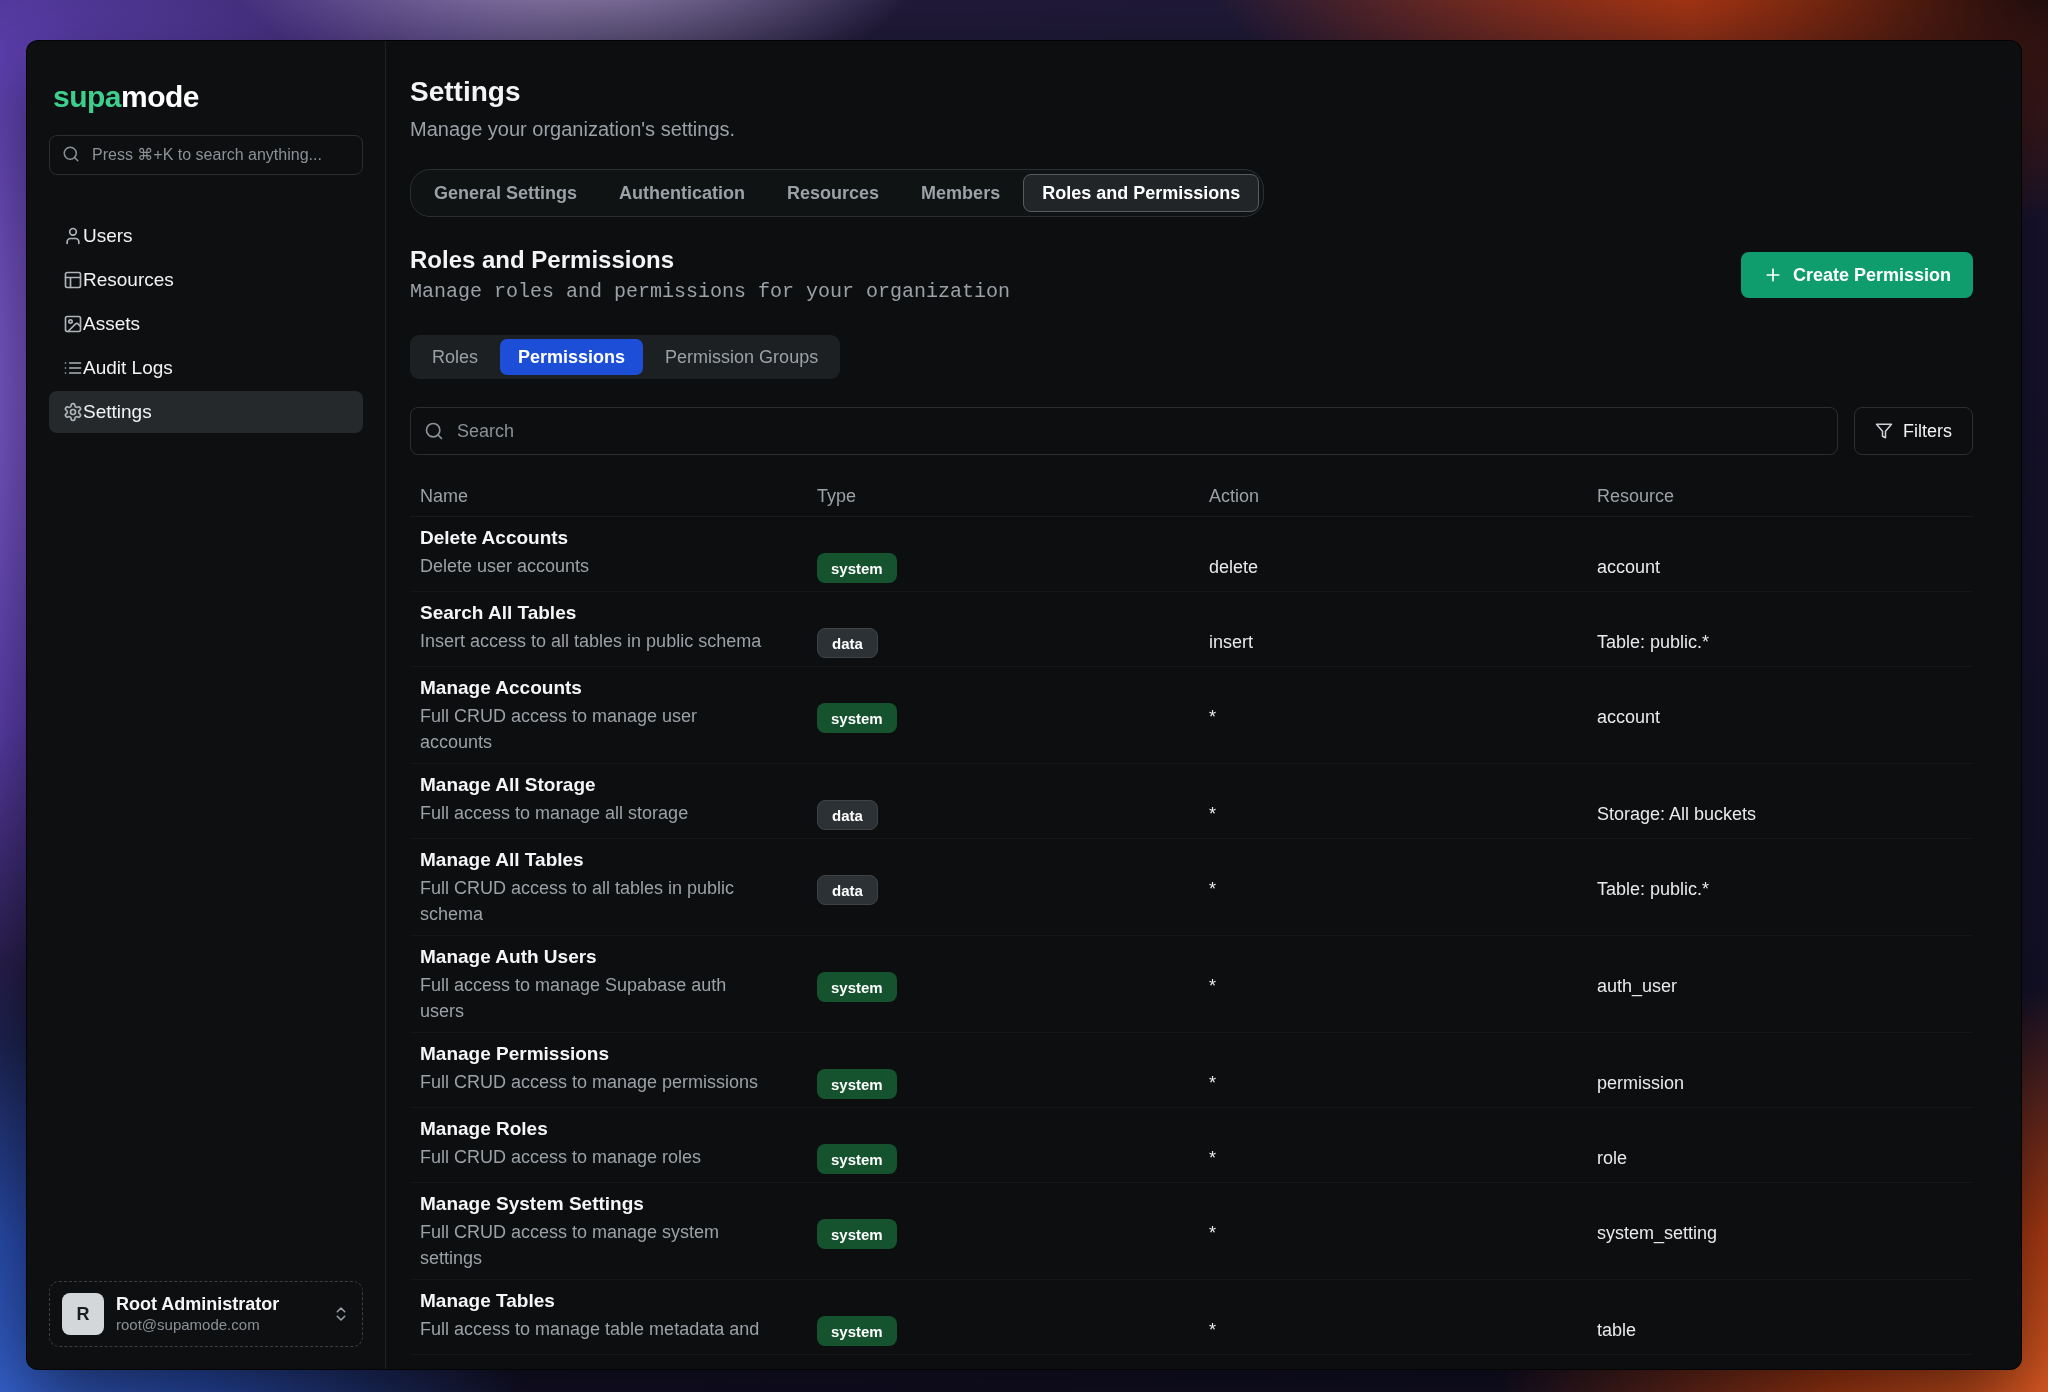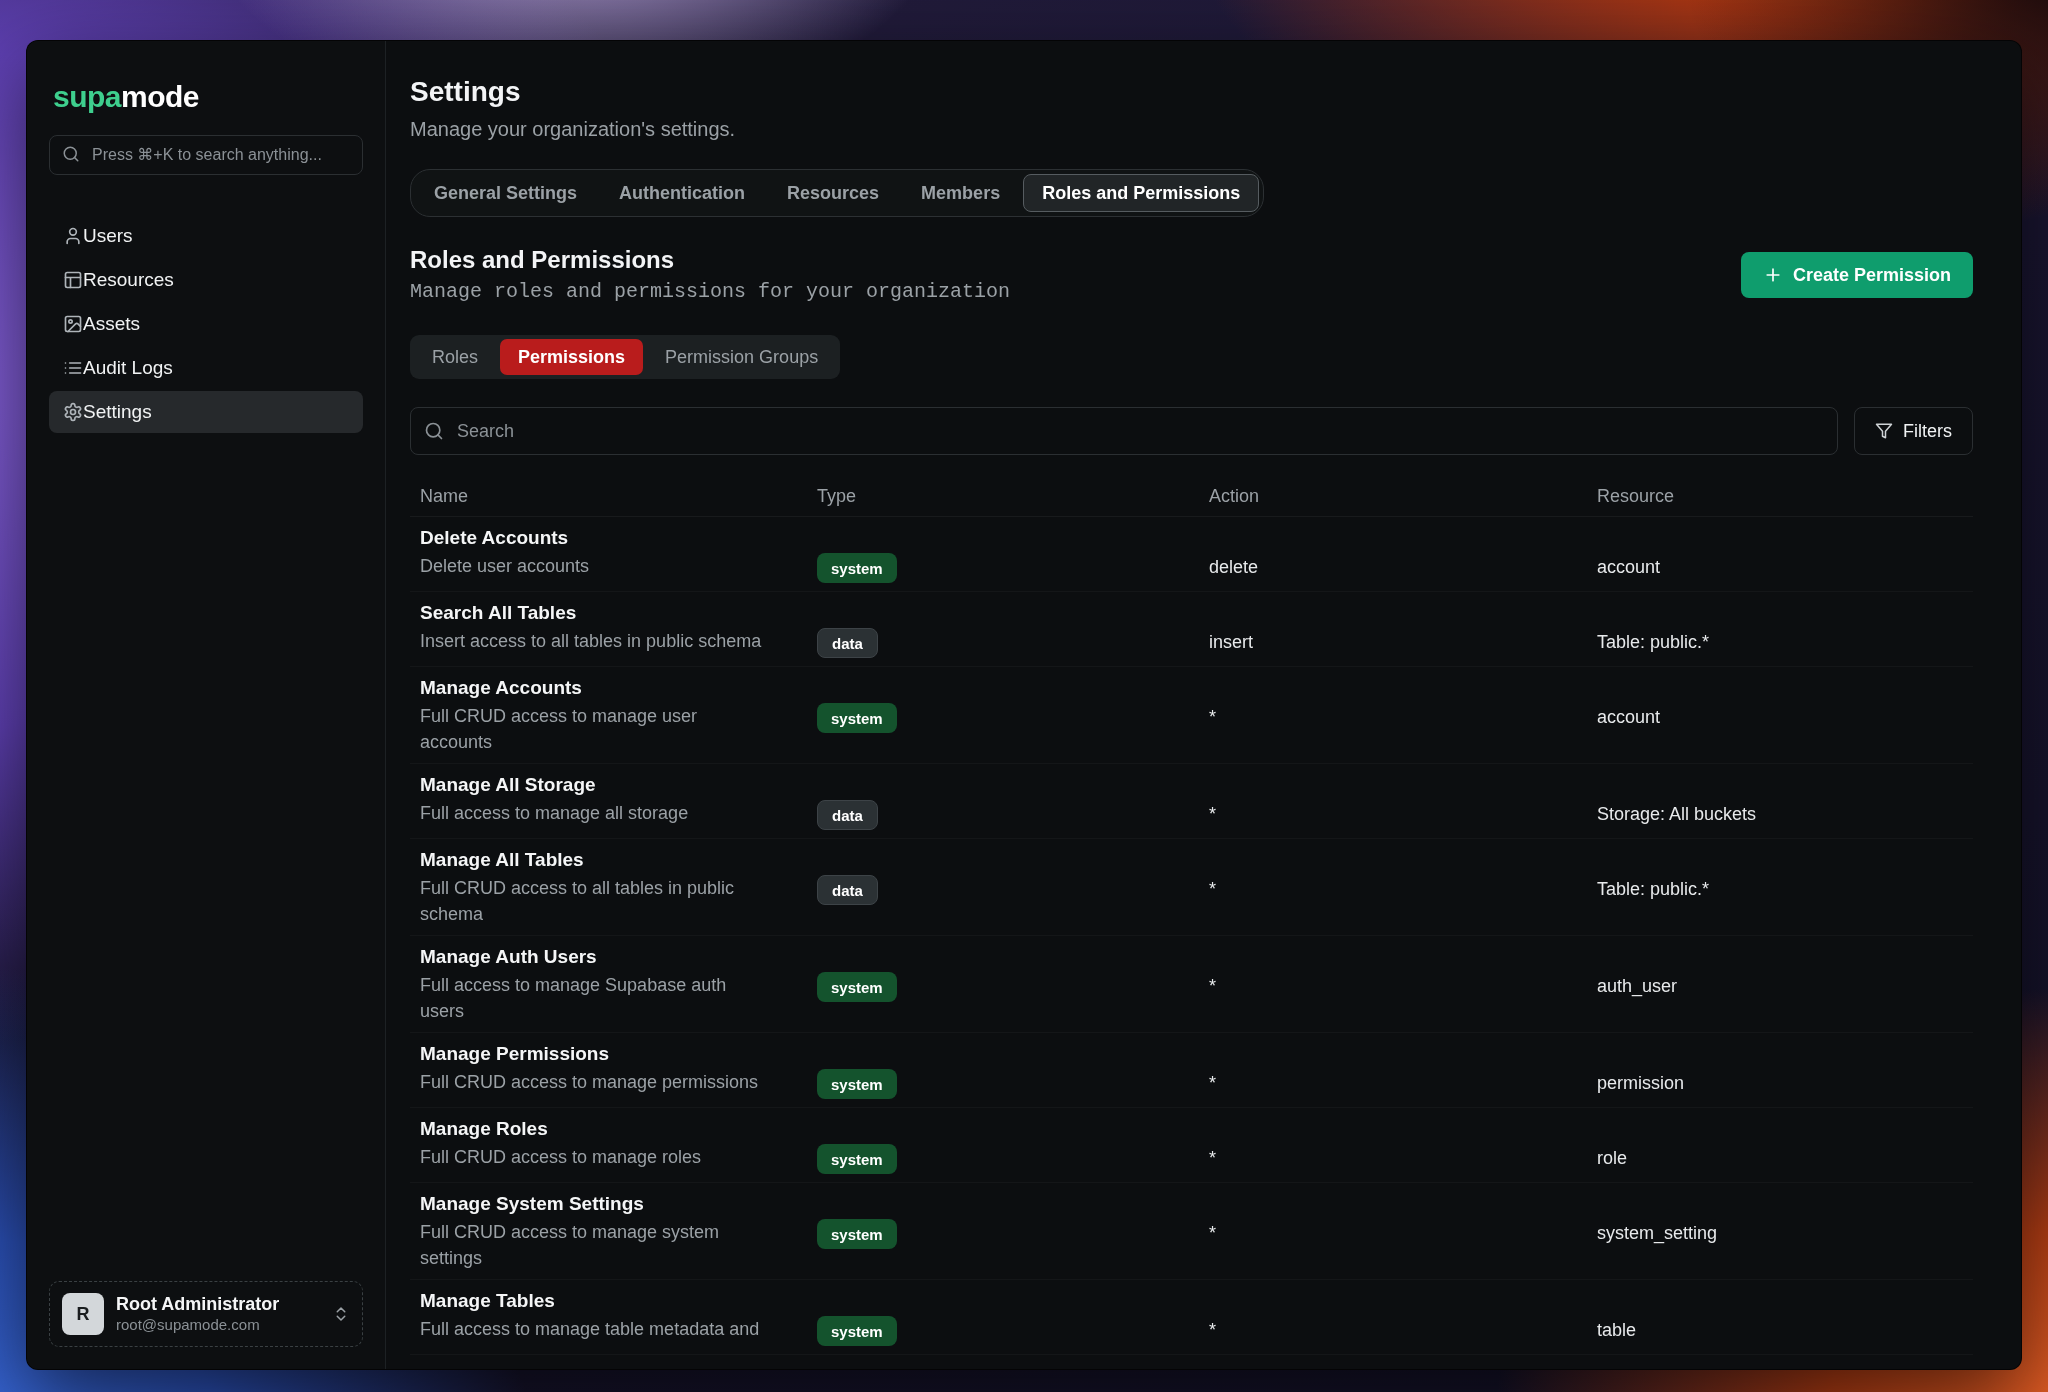--- a/index.html
+++ b/index.html
@@ -87,21 +87,21 @@
   }
   .subtabs {
     margin-top:30px; display:inline-flex; align-self:flex-start; gap:4px;
     background:#1c2022; border-radius:9px; padding:4px;
   }
   .subtab {
     height:36px; display:flex; align-items:center; padding:0 18px; border-radius:7px;
     font-size:18px; font-weight:500; color:#9ba1a6; background:transparent; border:none;
     cursor:pointer; font-family:inherit; white-space:nowrap;
   }
-  .subtab.active { background:#b91c1c; color:#ffffff; font-weight:600; }
+  .subtab.active { background:#1d4ed8; color:#ffffff; font-weight:600; }
   .toolbar { margin-top:28px; display:flex; gap:16px; }
   .search-wrap { position:relative; flex:1; }
   .search-wrap input {
     width:100%; height:48px; background:transparent; border:1px solid #2b2f32; border-radius:8px;
     color:#ec4899; font-size:18px; padding:0 16px 0 46px; outline:none; font-family:inherit;
   }
   .search-wrap input::placeholder { color:#8b9196; }
   .search-wrap .s-icon { position:absolute; left:14px; top:14px; color:#8b9196; }
   .btn-filters {
     height:48px; flex:none; display:inline-flex; align-items:center; gap:10px; padding:0 20px;

